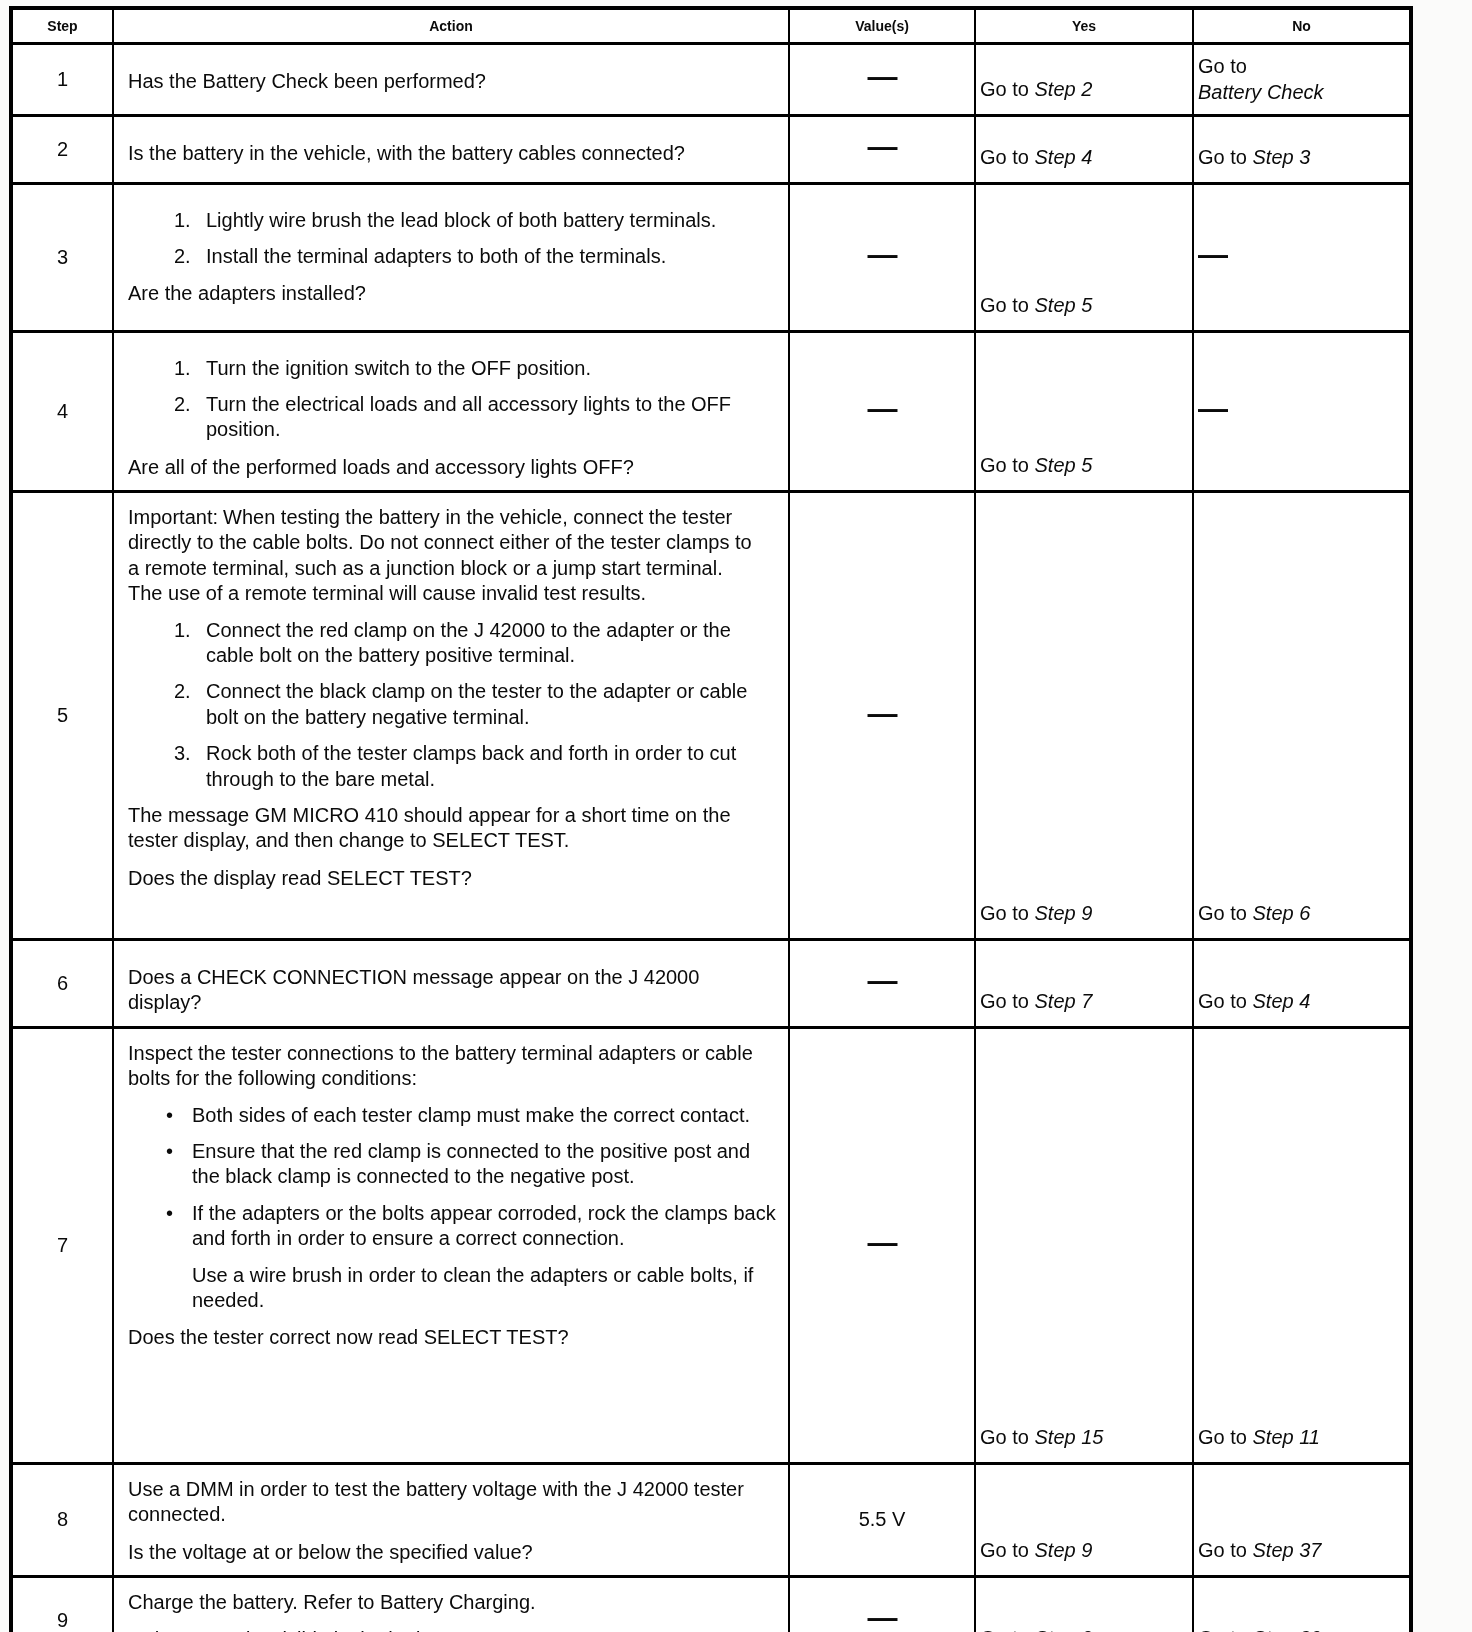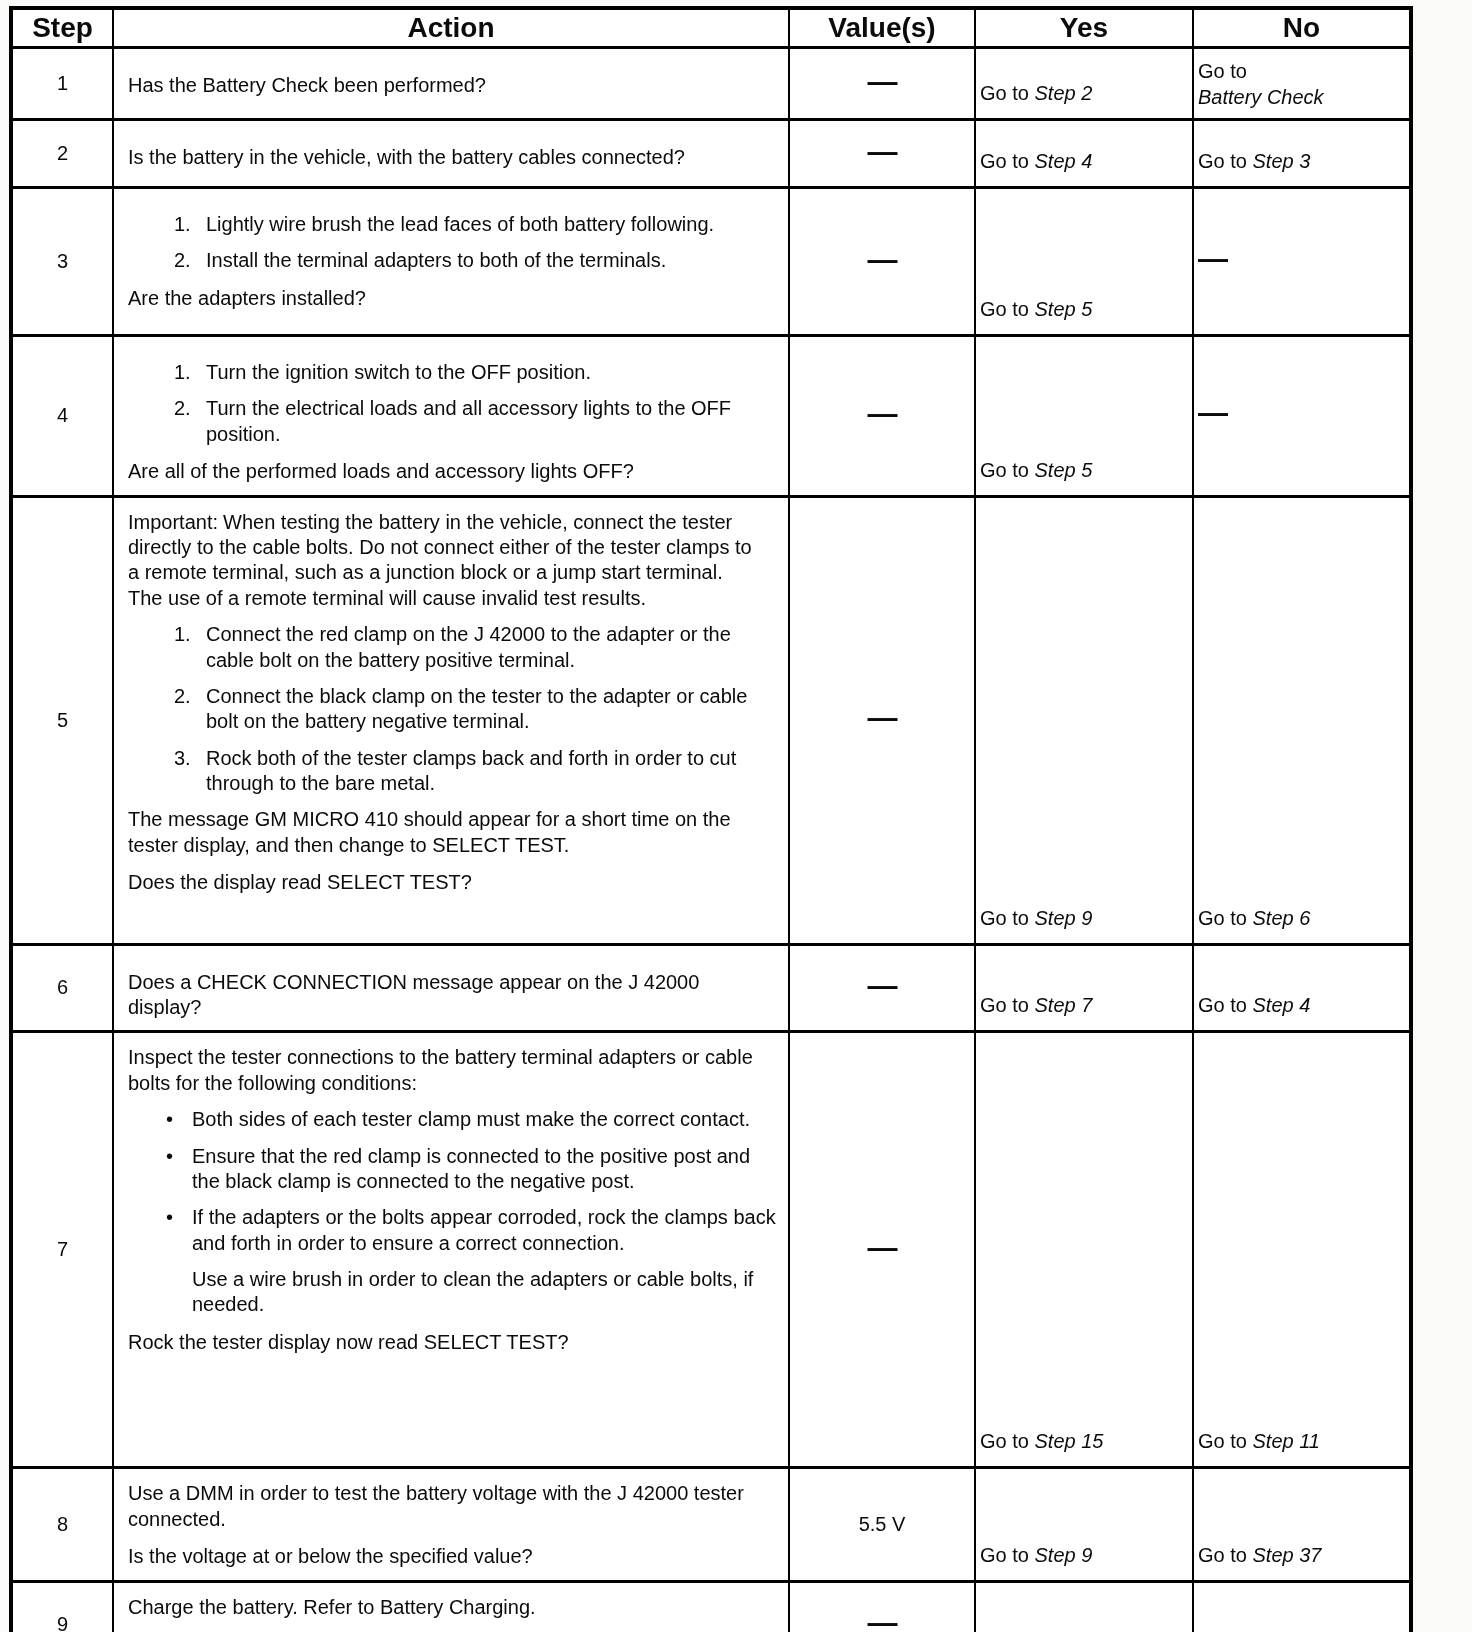--- a/index.html
+++ b/index.html
@@ -18,21 +18,21 @@
     border-collapse: collapse;
     table-layout: fixed;
     border: 4px solid #000;
     background: #fff;
   }
   th, td { border: 2px solid #000; }
 
   thead tr { height: 35px; }
   thead th {
     border-bottom: 3px solid #000;
-    font-size: 28px;
+    font-size: 14px;
     font-weight: bold;
     text-align: center;
     padding: 2px 4px;
     background: #fff;
   }
 
   tbody tr { border-top: 3px solid #000; }
   tbody tr:nth-child(1) { height: 72px; }
   tbody tr:nth-child(2) { height: 68px; }
   tbody tr:nth-child(3) { height: 148px; }
@@ -134,21 +134,21 @@
           </td>
           <td class="cell goto-cell valign-bottom">
             <div class="goto-line"><span>Go to </span><span class="i">Step 3</span></div>
           </td>
         </tr>
         <tr>
           <td class="cell step-cell">3</td>
           <td class="cell action-cell">
             <div class="blk li">
               <span class="num">1.</span>
-              <span class="txt">Lightly wire brush the lead faces of both battery following.</span>
+              <span class="txt">Lightly wire brush the lead block of both battery terminals.</span>
             </div>
             <div class="blk li">
               <span class="num">2.</span>
               <span class="txt">Install the terminal adapters to both of the terminals.</span>
             </div>
             <div class="blk q">Are the adapters installed?</div>
           </td>
           <td class="cell value-cell"><span class="dash">—</span></td>
           <td class="cell goto-cell valign-bottom">
             <div class="goto-line"><span>Go to </span><span class="i">Step 5</span></div>
@@ -228,21 +228,21 @@
             </div>
             <div class="blk li li-b">
               <span class="num">•</span>
               <span class="txt">Ensure that the red clamp is connected to the positive post and the black clamp is connected to the negative post.</span>
             </div>
             <div class="blk li li-b">
               <span class="num">•</span>
               <span class="txt">If the adapters or the bolts appear corroded, rock the clamps back and forth in order to ensure a correct connection.</span>
             </div>
             <div class="blk pi">Use a wire brush in order to clean the adapters or cable bolts, if needed.</div>
-            <div class="blk q">Rock the tester display now read SELECT TEST?</div>
+            <div class="blk q">Does the tester correct now read SELECT TEST?</div>
           </td>
           <td class="cell value-cell"><span class="dash">—</span></td>
           <td class="cell goto-cell valign-bottom">
             <div class="goto-line"><span>Go to </span><span class="i">Step 15</span></div>
           </td>
           <td class="cell goto-cell valign-bottom">
             <div class="goto-line"><span>Go to </span><span class="i">Step 11</span></div>
           </td>
         </tr>
         <tr>

